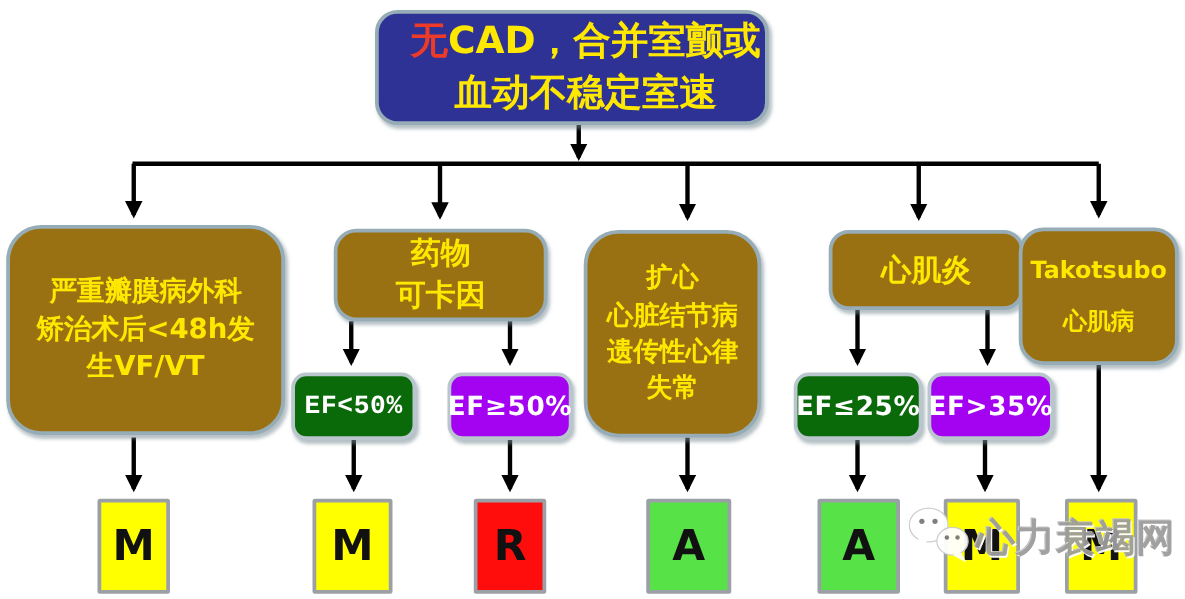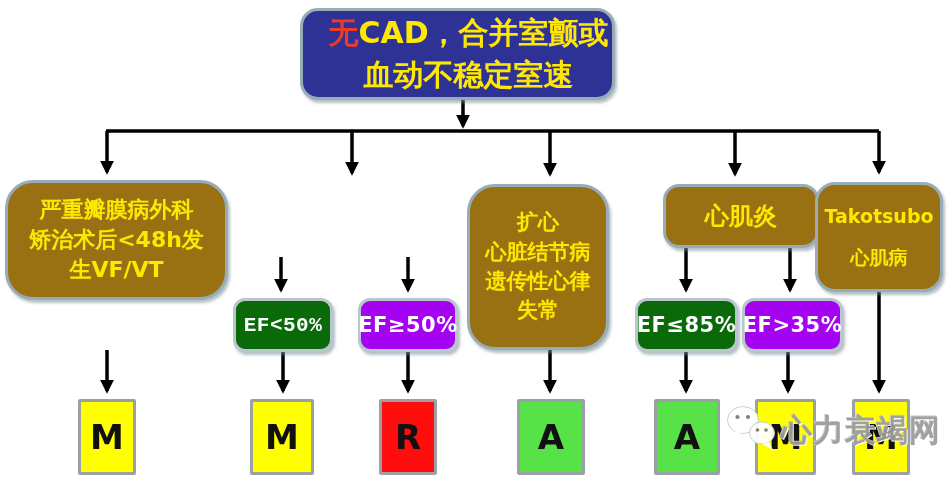--- a/index.html
+++ b/index.html
@@ -19,21 +19,21 @@
   .root{
     left:300px;top:8px;width:315px;height:92px;
     background:var(--root-box-bg);border:3px solid var(--node-border);
     border-radius:18px;color:var(--label-yellow);font-size:30px;line-height:1.4;padding-left:22px;
   }
   .hl{color:var(--highlight-red);}
   .branch{
     background:var(--branch-bg);border:3px solid var(--node-border);
     color:var(--label-yellow);
   }
-  #b1{left:5px;top:180px;width:223px;height:120px;border-radius:28px;font-size:22px;line-height:1.35;}
+  #b1{left:5px;top:180px;width:223px;height:168px;border-radius:28px;font-size:22px;line-height:1.35;}
   #b2{left:267px;top:183px;width:171px;height:74px;border-radius:18px;font-size:24px;line-height:1.4;}
   #b3{left:467px;top:184px;width:142px;height:166px;border-radius:28px;font-size:21px;line-height:1.4;}
   #b4{left:663px;top:184px;width:156px;height:64px;border-radius:16px;font-size:24px;}
   #b5{left:815px;top:182px;width:128px;height:110px;border-radius:20px;font-size:19px;line-height:2.15;}
   .ef{
     height:54px;border:3px solid var(--ef-border);border-radius:12px;
     color:#ffffff;font-size:21px;letter-spacing:.5px;
   }
   .ef.g{background:var(--ef-green);}
   .ef.p{background:var(--ef-purple);}
@@ -97,31 +97,33 @@
   </svg>
 
   <div class="node root">
     <div><span class="hl">无</span><span>CAD，合并室颤或</span></div>
     <div>血动不稳定室速</div>
   </div>
 
   <div class="node branch" id="b1">严重瓣膜病外科
 矫治术后&lt;48h发
 生VF/VT</div>
+  <div class="node branch" id="b2">药物
+可卡因</div>
   <div class="node branch" id="b3">扩心
 心脏结节病
 遗传性心律
 失常</div>
   <div class="node branch" id="b4">心肌炎</div>
   <div class="node branch" id="b5">Takotsubo
 心肌病</div>
 
   <div class="node ef g" id="ef1">EF&lt;50%</div>
   <div class="node ef p" id="ef2">EF≥50%</div>
-  <div class="node ef g" id="ef3">EF≤85%</div>
+  <div class="node ef g" id="ef3">EF≤25%</div>
   <div class="node ef p" id="ef4">EF&gt;35%</div>
 
   <div class="node outcome y" id="o1">M</div>
   <div class="node outcome y" id="o2">M</div>
   <div class="node outcome r" id="o3">R</div>
   <div class="node outcome gr" id="o4">A</div>
   <div class="node outcome gr" id="o5">A</div>
   <div class="node outcome y" id="o6">M</div>
   <div class="node outcome y" id="o7">M</div>
 

